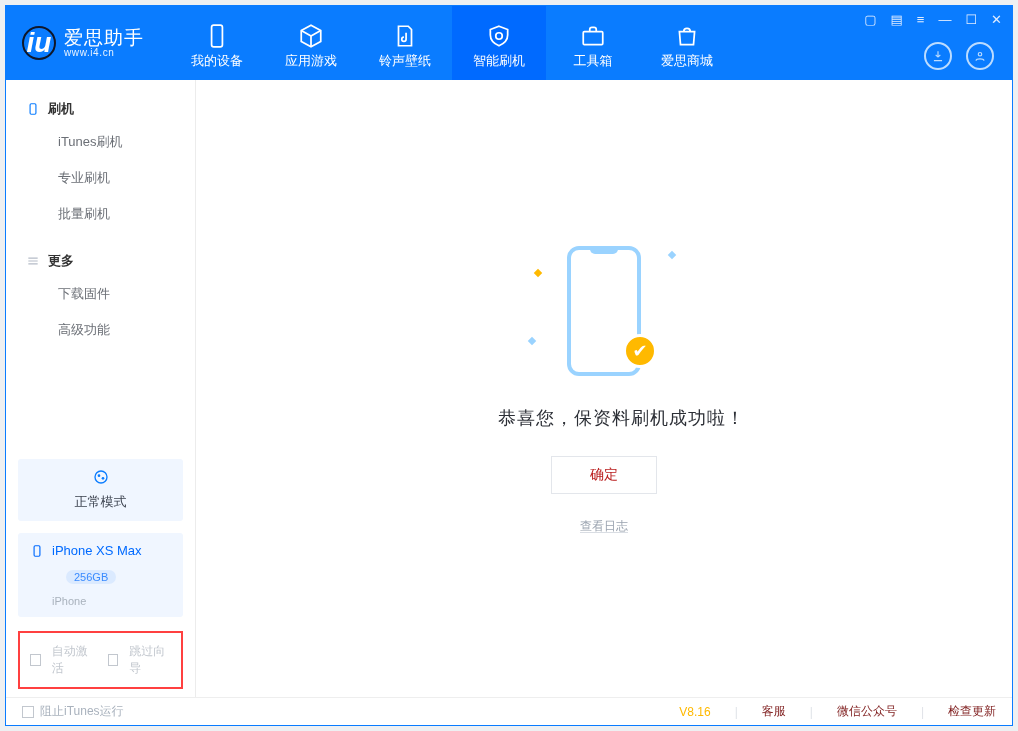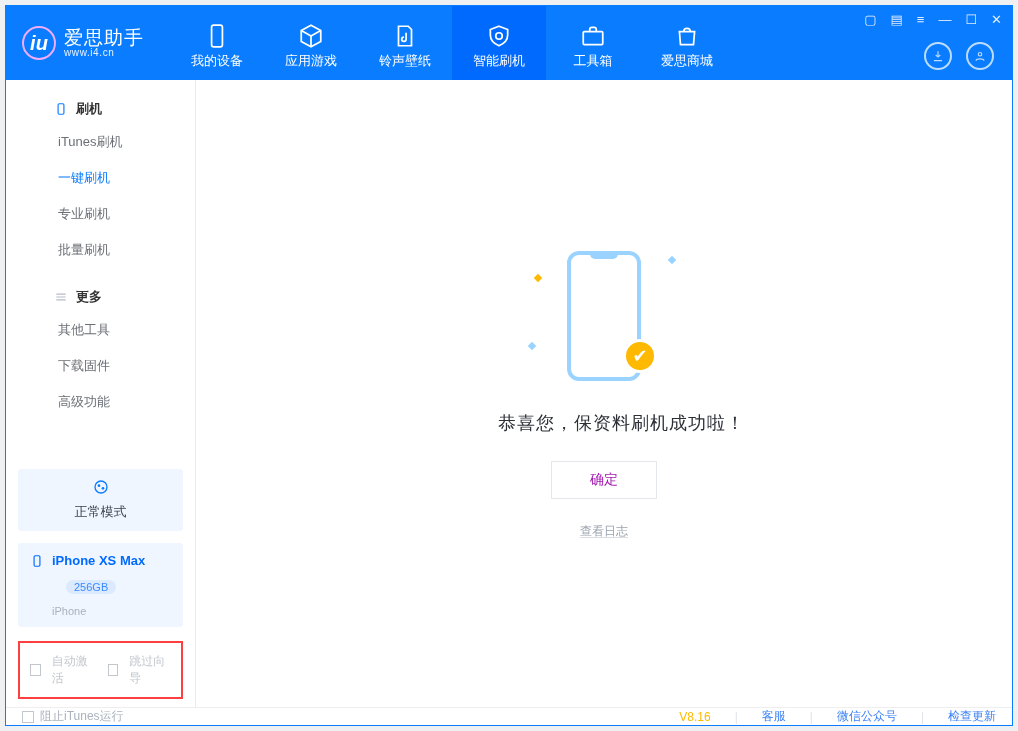--- a/index.html
+++ b/index.html
@@ -2,71 +2,71 @@
 <html><head>
 <meta charset="utf-8">
 <style>
 * { margin: 0; padding: 0; box-sizing: border-box; font-family: "Microsoft YaHei", Arial, sans-serif; }
 body { background: #eef0f2; width: 1018px; height: 731px; }
 .window { width: 1008px; height: 721px; margin: 5px; background: #fff; border: 1px solid #0a7cff; display: flex; flex-direction: column; position: relative; }
 
 
 .header { height: 74px; background: #0a7cff; display: flex; align-items: stretch; color: #fff; position: relative; }
 .brand { display: flex; align-items: center; padding: 0 16px 0 16px; }
-.brand-logo { width: 34px; height: 34px; border-radius: 50%; border: 2px solid #f0abfc; display: flex; align-items: center; justify-content: center; margin-right: 8px; font-size: 20px; font-weight: 700; font-style: italic; }
+.brand-logo { width: 34px; height: 34px; border-radius: 50%; border: 2px solid #0f172a; display: flex; align-items: center; justify-content: center; margin-right: 8px; font-size: 28px; font-weight: 700; font-style: italic; }
 .brand-title { font-size: 19px; font-weight: 500; letter-spacing: 1px; line-height: 1.05; }
 .brand-sub { font-size: 10px; opacity: .9; letter-spacing: .6px; }
 
 .tabs { display: flex; flex: 1; margin-left: 10px; }
 .tab { width: 94px; display: flex; flex-direction: column; align-items: center; justify-content: center; padding-top: 6px; cursor: pointer; font-size: 13px; }
 .tab.active { background: #006aff; }
 .tab-icon { width: 26px; height: 26px; display: flex; align-items: center; justify-content: center; margin-bottom: 3px; }
 .tab-icon svg { width: 100%; height: 100%; }
 
 .titlebar-icons { position: absolute; top: 6px; right: 10px; display: flex; gap: 14px; font-size: 13px; color: #e0ecff; }
 .titlebar-icons span { cursor: pointer; }
 
 .header-right { display: flex; align-items: flex-end; padding: 0 18px 10px 10px; gap: 14px; }
 .circle-btn { width: 28px; height: 28px; border-radius: 50%; border: 2px solid #bcdcff; color: #bcdcff; display: flex; align-items: center; justify-content: center; cursor: pointer; font-size: 14px; }
 
 
 .body { flex: 1; display: flex; min-height: 0; }
 .sidebar { width: 190px; border-right: 1px solid #ececec; background: #fff; display: flex; flex-direction: column; padding-top: 14px; font-size: 13px; }
-.side-group-hdr { display: flex; align-items: center; gap: 8px; color: #333; font-weight: 600; padding: 6px 20px; margin-left: 28px; }
+.side-group-hdr { display: flex; align-items: center; gap: 8px; color: #333; font-weight: 600; padding: 6px 20px; }
 .side-item { padding: 9px 0 9px 52px; color: #6b6f76; cursor: pointer; }
 .side-item.active { color: #0a7cff; }
 
 .side-mode, .side-device { margin: 6px 12px; padding: 10px 12px; border-radius: 3px; background: #f0f6ff; display: flex; align-items: center; gap: 8px; font-size: 13px; flex-direction: column; }
 .side-device { flex-direction: column; align-items: flex-start; background:#f0f6ff; }
-.device-line1 { display:flex; align-items:center; gap:8px; font-weight:700; color:#006aff; }
+.device-line1 { display:flex; align-items:center; gap:8px; font-weight:400; color:#006aff; }
 .device-cap { margin-top:4px; margin-left:36px; font-size:11px; background:#dbeaff; color:#3a8bff; border-radius:9px; padding:1px 8px; }
 .device-type { margin-left:22px; color:#a9b2bd; font-size:11px; margin-top:3px; }
 
 .side-options { border: 2px solid #ff4040; margin: 8px 12px; padding: 10px 10px; display:flex; gap:14px; align-items:center; font-size:12px; color:#c2c7ce; }
 .side-options label { display:flex; align-items:center; gap:11px; cursor:pointer; }
 .chkbox { width:12px; height:12px; border:1px solid #c2c7ce; display:inline-block; }
 
 .main { flex:1; display:flex; flex-direction:column; align-items:center; justify-content:center; gap:24px; }
 .success-ill { position:relative; width:150px; height:140px; }
 .phone { width:74px; height:130px; border:4px solid #9ad3ff; border-radius:12px; margin:4px auto 0; background:#fff; }
 .phone-notch { position:absolute; top:4px; left:50%; transform:translateX(-50%); width:28px; height:8px; background:#9ad3ff; border-radius:0 0 5px 5px; }
 .check-badge { position:absolute; right:22px; bottom:14px; width:34px; height:34px; background:#ffb900; border-radius:50%; border:3px solid #fff; display:flex; align-items:center; justify-content:center; color:#fff; font-size:18px; }
 .sparkle { position:absolute; width:6px; height:6px; background:#9ad3ff; transform:rotate(45deg); }
 .sp1{ top:28px; left:6px; background:#ffb900;} .sp2{ top:10px; right:4px;} .sp3{ bottom:38px; left:0;} 
 
 .success-text { font-size:18px; color:#2c2f36; font-weight:500; letter-spacing:1px;margin-left:35px; }
-.ok-btn { margin-top:2px; border:1px solid #e3e6eb; background:#fff; padding:9px 38px; font-size:14px; color:#a21caf; cursor:pointer; }
+.ok-btn { margin-top:2px; border:1px solid #e3e6eb; background:#fff; padding:9px 38px; font-size:14px; color:#b91c1c; cursor:pointer; }
 .log-link { font-size:12px; color:#9aa3af; cursor:pointer; text-decoration:underline; text-decoration-color:#d9dde3; text-underline-offset:2px; }
 
 
-.footer { height:18px; border-top:1px solid #eee; display:flex; align-items:center; padding:0 16px; font-size:12px; color:#a9b2bd; }
+.footer { height:28px; border-top:1px solid #eee; display:flex; align-items:center; padding:0 16px; font-size:12px; color:#a9b2bd; }
 .footer .left { display:flex; align-items:center; gap:6px; }
 .footer .right { margin-left:auto; display:flex; align-items:center; gap:24px; }
 .footer .sep { color:#e0e3e8; }
-.footer a { color:#3b82f6; text-decoration:none; cursor:pointer; }
+.footer a { color:#7f1d1d; text-decoration:none; cursor:pointer; }
 .ver { color:#ffb900; }
 </style>
 </head>
 <body>
 
 <div class="window">
 
   <div class="header">
     <div class="brand">
       <div class="brand-logo">iu</div>
@@ -158,31 +158,29 @@
 
   <div class="body">
     <div class="sidebar">
       <div class="side-group-hdr">
         <svg width="14" height="14" viewBox="0 0 24 24" fill="none" stroke="#0a7cff" stroke-width="2">
             <rect x="7" y="3" width="10" height="18" rx="2"></rect>
           </svg>
         <span>刷机</span>
       </div>
       <div class="side-item"><span>iTunes刷机</span></div>
-      <div class="side-item active"><span>一键刷机</span></div>
       <div class="side-item"><span>专业刷机</span></div>
       <div class="side-item"><span>批量刷机</span></div>
 
       <div class="side-group-hdr" style="margin-top:14px">
         <svg width="14" height="14" viewBox="0 0 24 24" fill="none" stroke="#b5bcc7" stroke-width="2">
             <path d="M4 7h16M4 12h16M4 17h16"></path>
           </svg>
         <span>更多</span>
       </div>
-      <div class="side-item"><span>其他工具</span></div>
       <div class="side-item"><span>下载固件</span></div>
       <div class="side-item"><span>高级功能</span></div>
 
       <div style="flex:1"></div>
 
       <div class="side-mode">
         <svg width="16" height="16" viewBox="0 0 24 24">
             <circle cx="12" cy="12" r="9" fill="none" stroke="#0a7cff" stroke-width="2"></circle>
             <circle cx="9" cy="10" r="2" fill="#0a7cff"></circle>
             <circle cx="15" cy="14" r="2" fill="#0a7cff"></circle>

